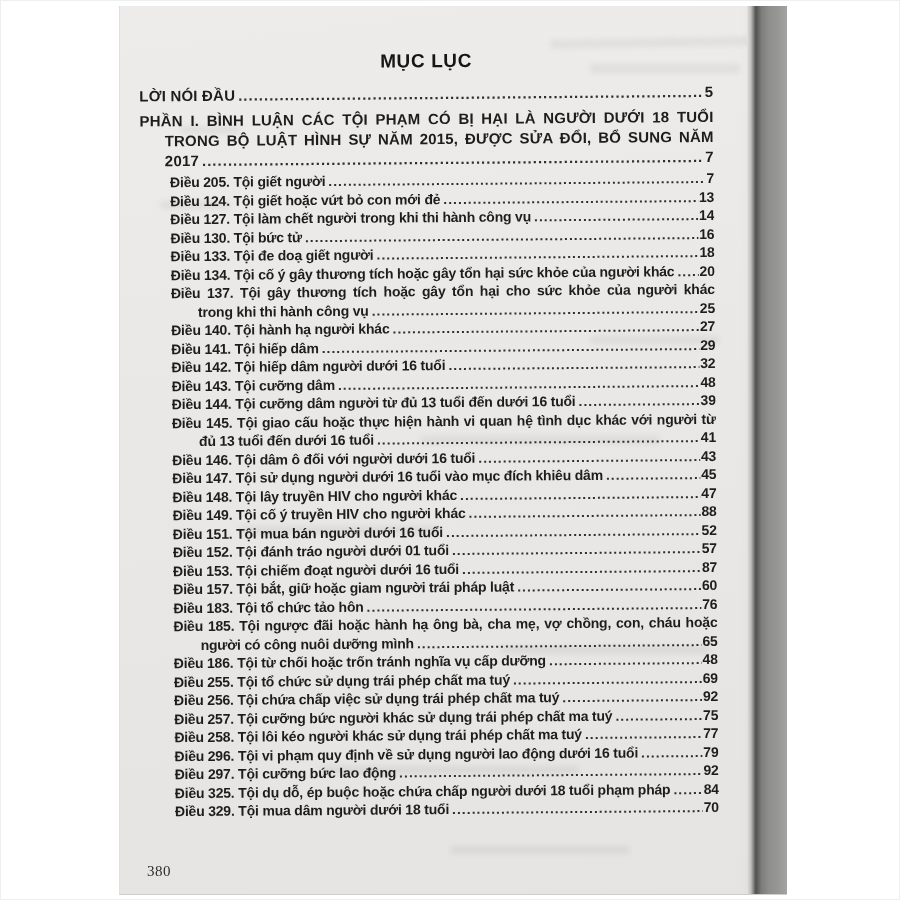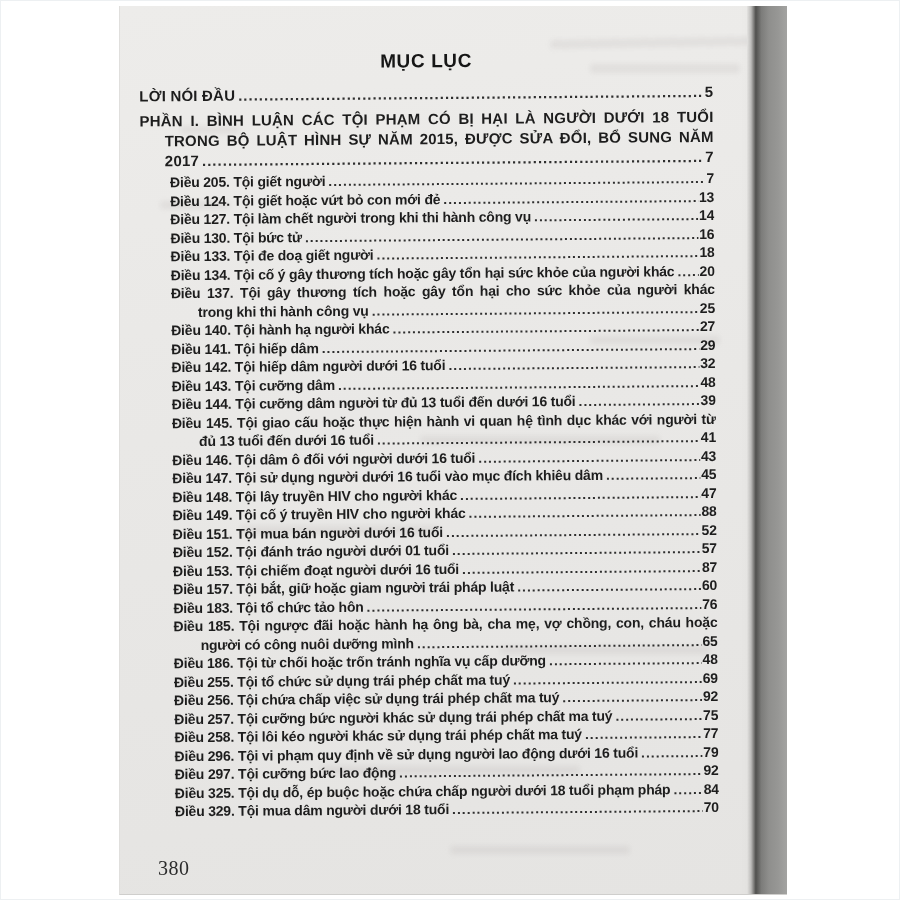--- a/index.html
+++ b/index.html
@@ -45,21 +45,21 @@
   .toc-item.entry .row.cont{margin-left:57px;}
   .wrapline{white-space:nowrap;overflow:hidden;text-align:justify;text-align-last:justify;}
   .row{display:flex;align-items:baseline;overflow:hidden;}
   .row .txt{white-space:nowrap;flex:0 0 auto;}
   .row .dots{flex:1 1 auto;overflow:hidden;white-space:nowrap;color:#2e2e2e;
              padding:0 2px 0 3px;letter-spacing:1px;}
   .row .dots::after{content:"......................................................................................................................................................................................................................................................................";}
   .row .pg{white-space:nowrap;flex:0 0 auto;margin-left:1px;}
   .folio{position:absolute;left:27px;bottom:14px;
          font-family:"Liberation Serif","DejaVu Serif",serif;
-         font-size:20px;color:#2c2c2c;letter-spacing:0.5px;margin-left:11px;}
+         font-size:15px;color:#2c2c2c;letter-spacing:0.5px;}
 </style>
 </head>
 <body>
 
 <div class="canvas">
   <div class="sheet">
     <div class="bleed">
       <div></div>
         <div></div>
         <div></div>

